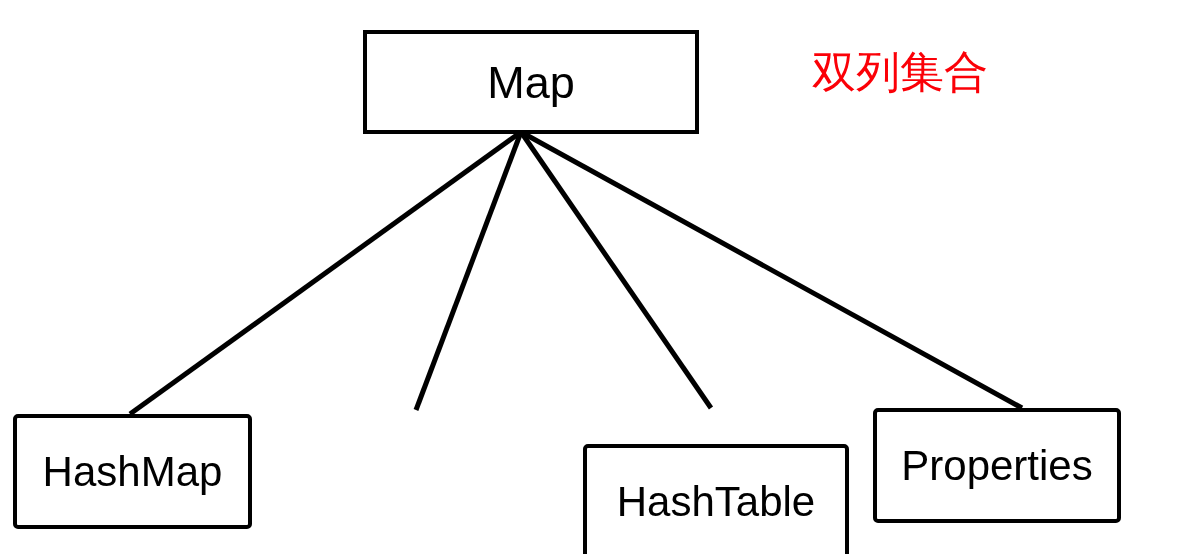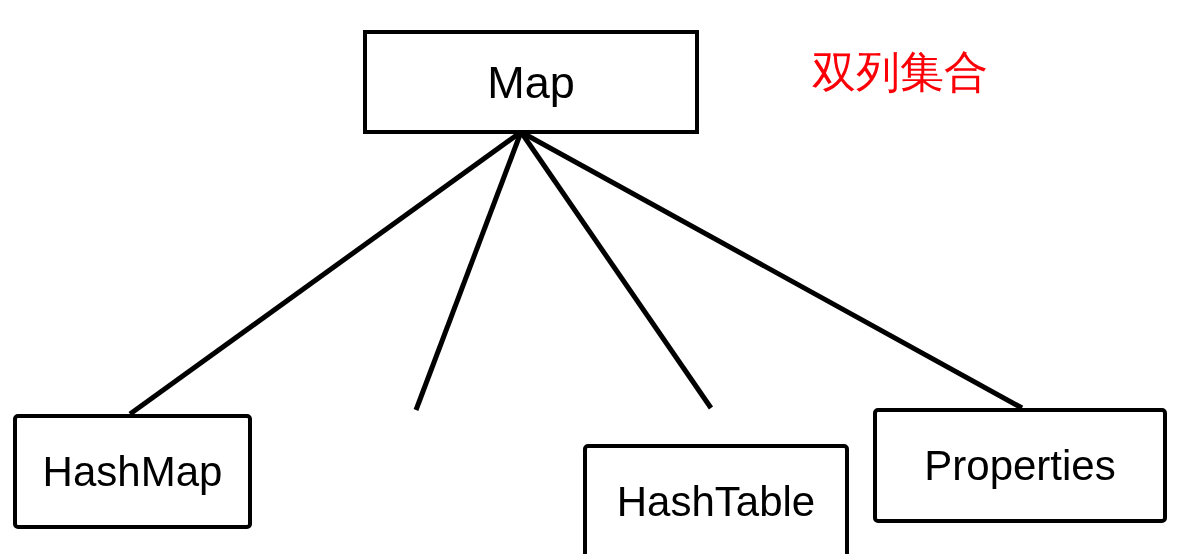--- a/index.html
+++ b/index.html
@@ -52,21 +52,21 @@
 
   .node-leaf {
     border-radius: 5px;
     height: 115px;
   }
   .node-leaf .node-label { font-size: 42px; }
 
   #node-hashmap    { left: 13px;  top: 414px; width: 239px; }
   #node-treemap    { left: 293px; top: 410px; width: 254px; }
   #node-hashtable  { left: 583px; top: 408px; width: 266px; margin-top: 36px; }
-  #node-properties { left: 873px; top: 408px; width: 294px; }
+  #node-properties { left: 873px; top: 408px; width: 248px; }
 
   #annotation-text {
     position: absolute;
     left: 812px;
     top: 50px;
     color: #fb0007;
     font-size: 44px;
     font-family: "DejaVu Sans", sans-serif;
     line-height: 1;
     white-space: nowrap;

